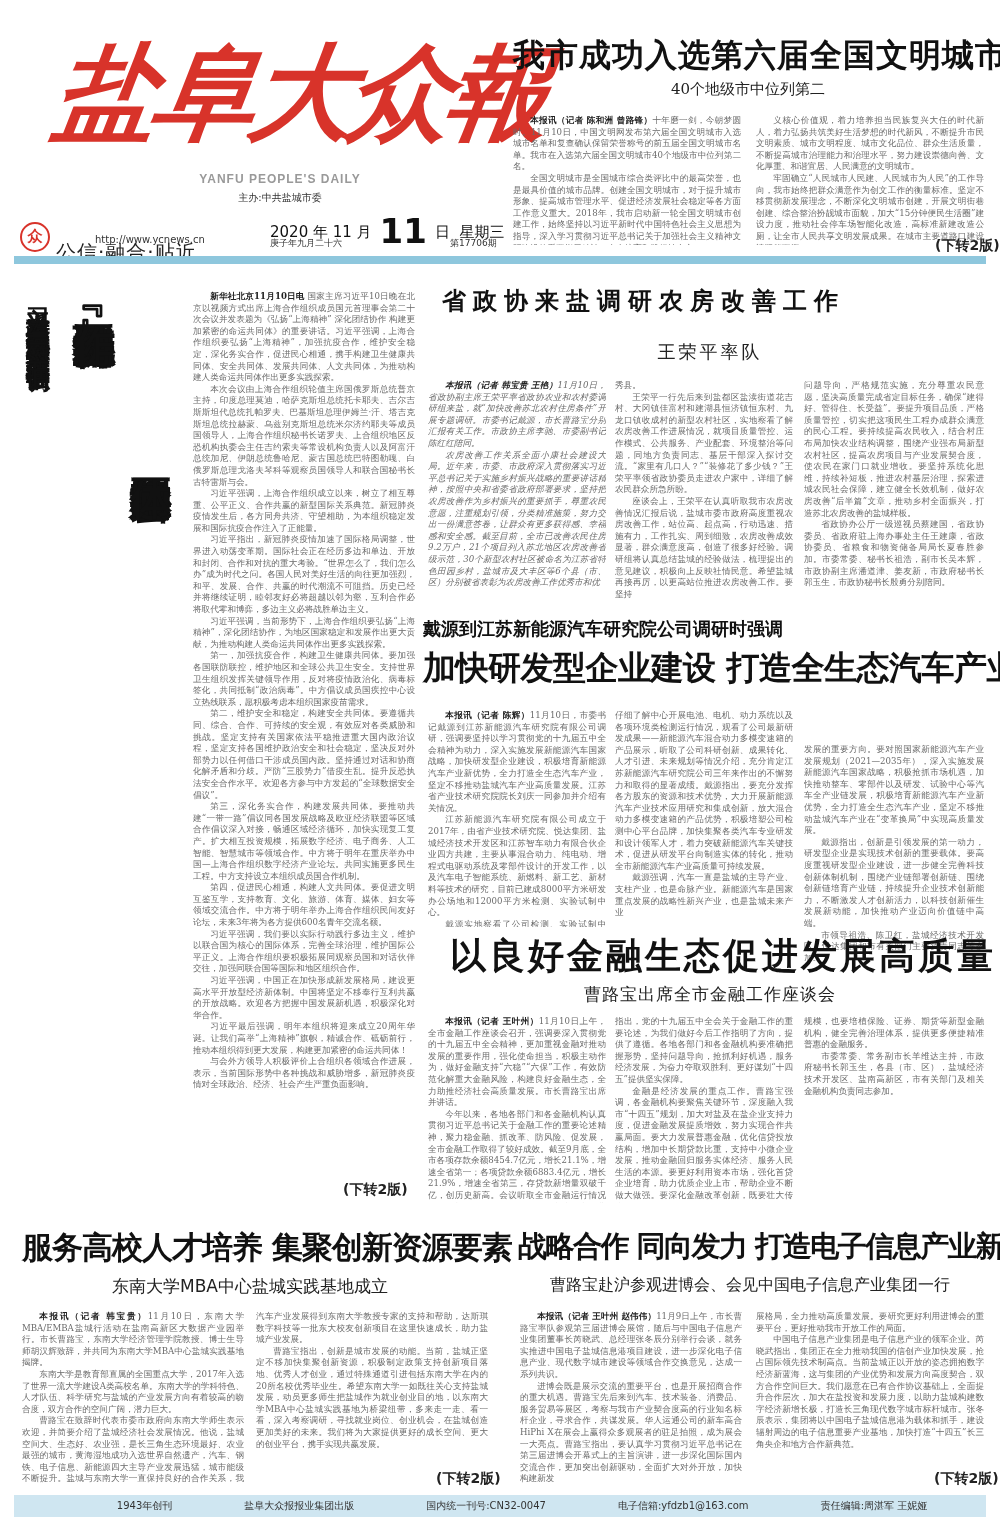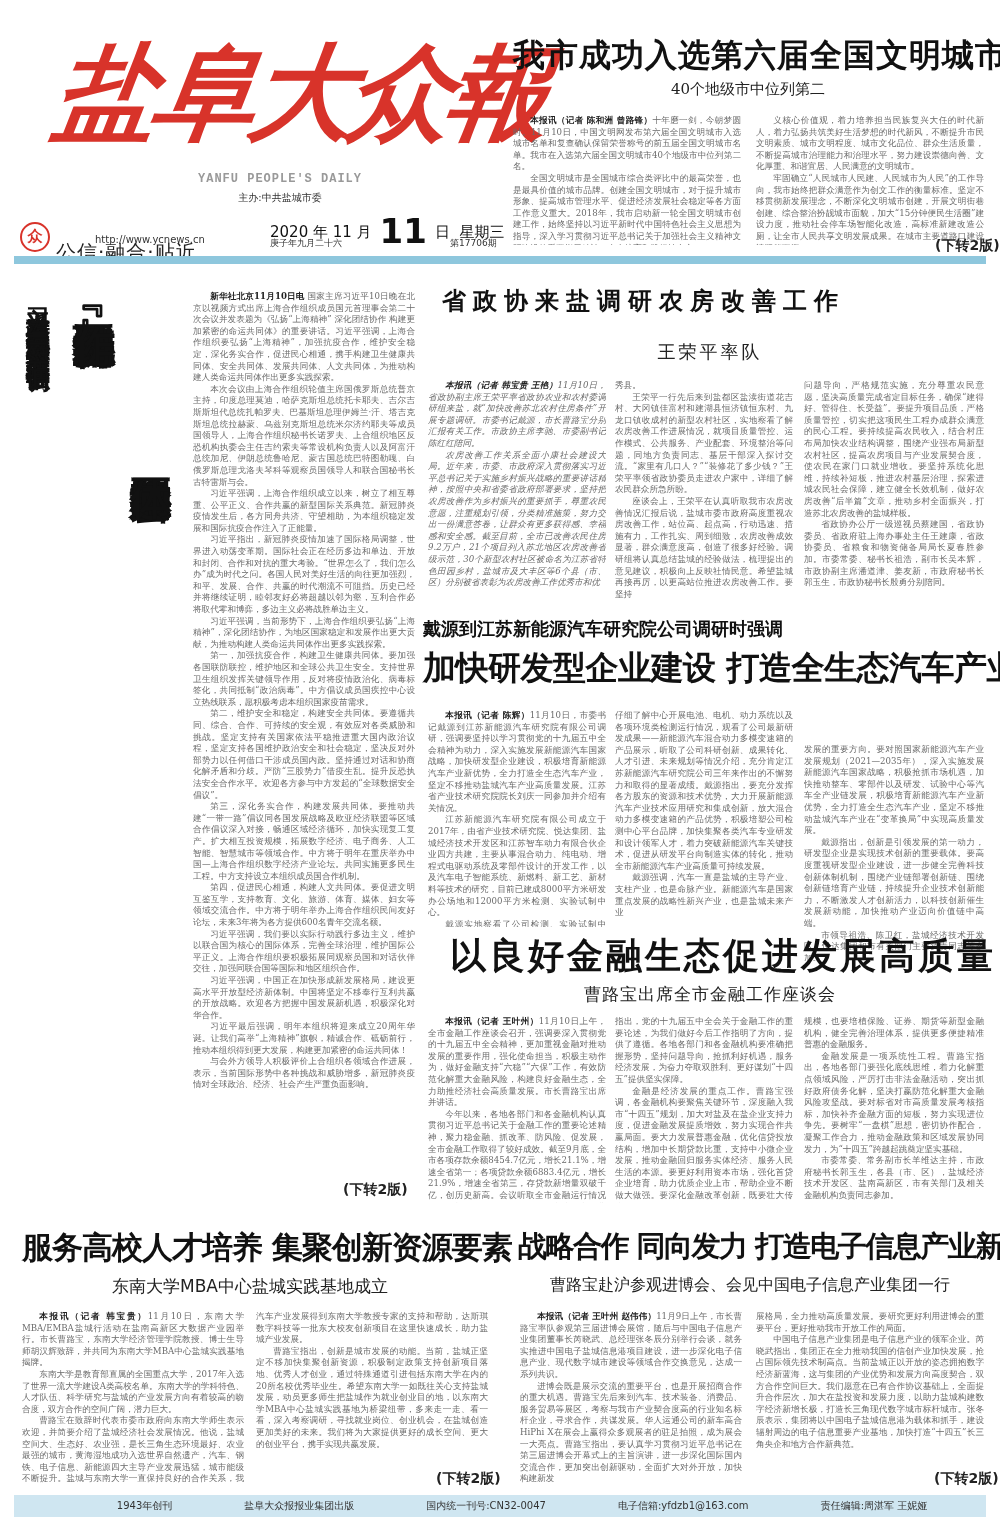--- a/index.html
+++ b/index.html
@@ -1,21 +1,21 @@
 <!DOCTYPE html>
 <html><head>
 <meta charset="utf-8">
 <style>
   * { box-sizing: border-box; margin: 0; padding: 0; }
   body { width: 1000px; height: 1524px; background: #ffffff; font-family: "DejaVu Sans", sans-serif; color: #222; position: relative; overflow: hidden; }
   .abs { position: absolute; }
 
   
   .masthead-title { left: 55px; top: 18px; width: 440px; height: 150px; font-family: "DejaVu Serif", serif; font-size: 104px; font-weight: bold; font-style: italic; color: #d8332a; letter-spacing: -6px; line-height: 150px; white-space: nowrap; transform: skewX(-8deg); }
-  .masthead-en { left: 180px; top: 172px; width: 200px; text-align: center; font-family: Liberation Mono, monospace; font-size: 12px; font-weight: bold; color: #999; letter-spacing: 1px; }
+  .masthead-en { left: 180px; top: 172px; width: 200px; text-align: center; font-family: Liberation Sans, sans-serif; font-size: 12px; font-weight: bold; color: #999; letter-spacing: 1px; }
   .masthead-sponsor { left: 180px; top: 191px; width: 200px; text-align: center; font-size: 10px; color: #333; }
   .slogan-wrap { left: 20px; top: 207px; display: flex; align-items: center; }
   .slogan-logo { width: 30px; height: 30px; border: 2.5px solid #d8332a; border-radius: 50%; display: flex; align-items: center; justify-content: center; color: #d8332a; font-size: 15px; font-weight: bold; margin-right: 6px; }
   .slogan-text { font-size: 20px; color: #222; letter-spacing: 1px; margin-top: 32px; }
   .slogan-url { left: 95px; top: 234px; font-size: 10px; color: #333; }
   .date-line { left: 270px; top: 211px; font-size: 15px; color: #111; white-space: nowrap; }
   .date-line .big { font-size: 34px; font-weight: bold; margin: 0 8px; vertical-align: -6px; }
   .lunar { left: 270px; top: 237px; font-size: 9px; color: #333; }
   .issue { left: 450px; top: 237px; font-size: 9px; color: #333; }
 
@@ -130,21 +130,20 @@
 <div class="abs body-text" style="left:428px; top:1008px; width:178px; height:195px;">
     <p class="first" style=""><span class="lead">本报讯（记者 王叶州）</span>11月10日上午，全市金融工作座谈会召开，强调要深入贯彻党的十九届五中全会精神，更加重视金融对推动发展的重要作用，强化使命担当，积极主动作为，做好金融支持“六稳”“六保”工作，有效防范化解重大金融风险，构建良好金融生态，全力助推经济社会高质量发展。市长曹路宝出席并讲话。</p>
     <p>今年以来，各地各部门和各金融机构认真贯彻习近平总书记关于金融工作的重要论述精神，聚力稳金融、抓改革、防风险、促发展，全市金融工作取得了较好成效。截至9月底，全市各项存款余额8454.7亿元，增长21.1%，增速全省第一；各项贷款余额6883.4亿元，增长21.9%，增速全省第三，存贷款新增量双破千亿，创历史新高。会议听取全市金融运行情况汇报及部分金融机构和国有平台交流发言。曹路宝</p>
   </div>
 <div class="abs body-text" style="left:615px; top:1008px; width:178px; height:195px;">
     <p class="first" style="text-indent:0">指出，党的十九届五中全会关于金融工作的重要论述，为我们做好今后工作指明了方向，提供了遵循。各地各部门和各金融机构要准确把握形势，坚持问题导向，抢抓利好机遇，服务经济发展，为奋力夺取双胜利、更好谋划“十四五”提供坚实保障。</p>
     <p>金融是经济发展的重点工作。曹路宝强调，各金融机构要聚焦关键环节，深度融入我市“十四五”规划，加大对盐及在盐企业支持力度，促进金融发展提质增效，努力实现合作共赢局面。要大力发展普惠金融，优化信贷投放结构，增加中长期贷款比重，支持中小微企业发展，推动金融回归服务实体经济、服务人民生活的本源。要更好利用资本市场，强化首贷企业培育，助力优质企业上市，帮助企业不断做大做强。要深化金融改革创新，既要壮大传统金融机构</p>
   </div>
 <div class="abs body-text" style="left:804px; top:1008px; width:180px; height:195px;">
     <p class="first" style="text-indent:0">规模，也要培植保险、证券、期货等新型金融机构，健全完善治理体系，提供更多便捷精准普惠的金融服务。</p>
-    <p>金融发展是一项系统性工程。曹路宝指出，各地各部门要强化底线思维，着力化解重点领域风险，严厉打击非法金融活动，突出抓好政府债务化解，坚决打赢防范化解重大金融风险攻坚战。要对标省对市高质量发展考核指标，加快补齐金融方面的短板，努力实现进位争先。要树牢“一盘棋”思想，密切协作配合，凝聚工作合力，推动金融政策和区域发展协同发力，为“十四五”跨越起跳奠定坚实基础。</p>
     <p>市委常委、常务副市长羊维达主持，市政府秘书长郭玉生，各县（市、区），盐城经济技术开发区、盐南高新区，市有关部门及相关金融机构负责同志参加。</p>
   </div>
 
 <div class="abs h-serif" style="left:22px; top:1227px; font-size:31px; letter-spacing:-1px;">服务高校人才培养 集聚创新资源要素</div>
 <div class="abs sub" style="left:0px; top:1275px; width:500px; font-size:17px;">东南大学MBA中心盐城实践基地成立</div>
 <div class="abs body-text" style="left:22px; top:1303px; width:222px; height:180px;">
     <p class="first" style=""><span class="lead">本报讯（记者 韩宝贵）</span>11月10日，东南大学MBA/EMBA盐城行活动在盐南高新区大数据产业园举行。市长曹路宝，东南大学经济管理学院教授、博士生导师胡汉辉致辞，并共同为东南大学MBA中心盐城实践基地揭牌。</p>
     <p>东南大学是教育部直属的全国重点大学，2017年入选了世界一流大学建设A类高校名单。东南大学的学科特色、人才队伍、科学研究与盐城的产业发展方向有着较高的吻合度，双方合作的空间广阔，潜力巨大。</p>
     <p>曹路宝在致辞时代表市委市政府向东南大学师生表示欢迎，并简要介绍了盐城经济社会发展情况。他说，盐城空间大、生态好、农业强，是长三角生态环境最好、农业最强的城市，黄海湿地成功入选世界自然遗产，汽车、钢铁、电子信息、新能源四大主导产业发展迅猛，城市能级不断提升。盐城与东南大学一直保持良好的合作关系，我市</p>
   </div>

